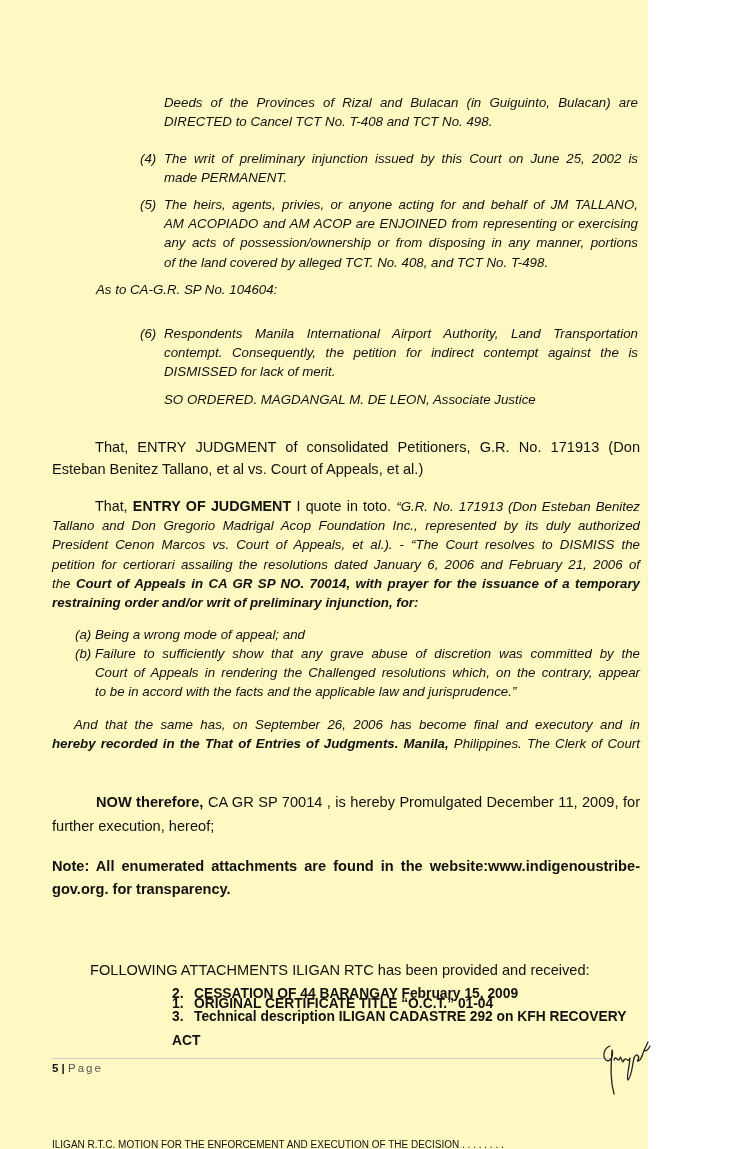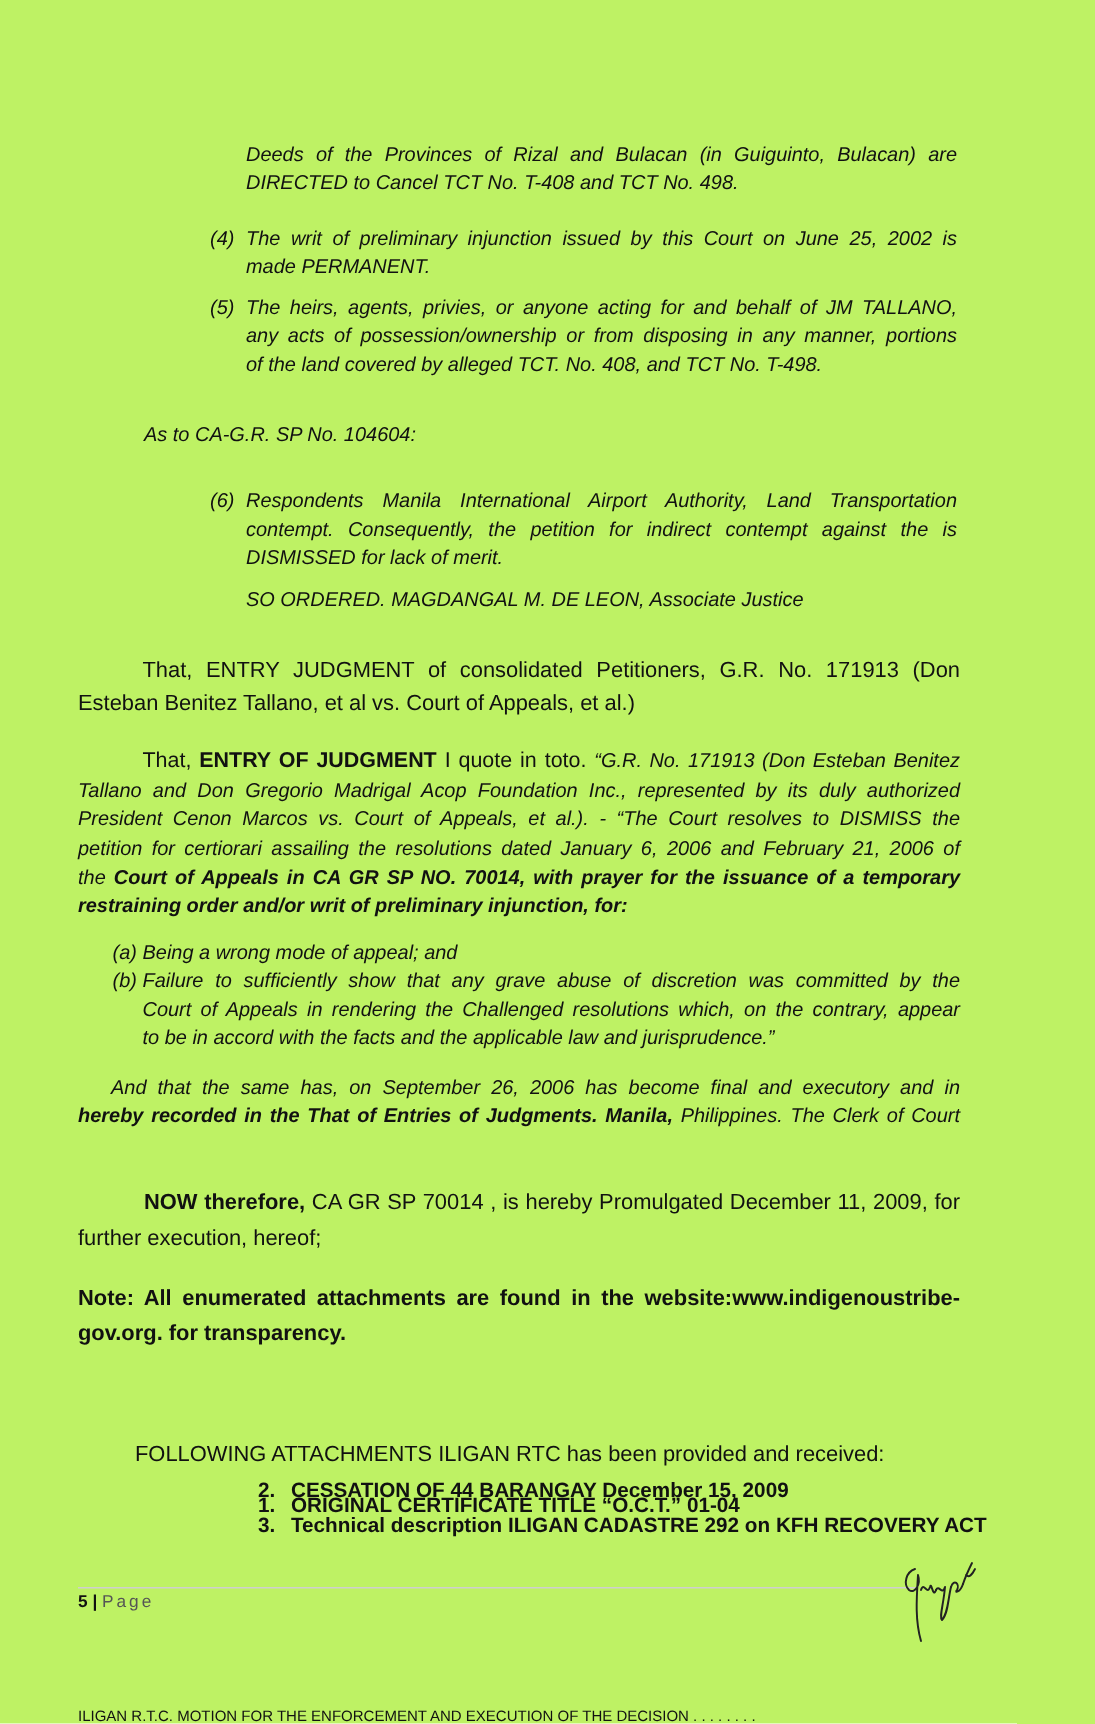--- a/index.html
+++ b/index.html
@@ -1,18 +1,18 @@
 <!DOCTYPE html>
 <html><head>
 <meta charset="utf-8">
 <style>
   html, body { margin: 0; padding: 0; background: #ffffff; }
   body { width: 730px; height: 1149px; position: relative; overflow: hidden;
          font-family: "Liberation Sans", sans-serif; color: #111; }
-  .page { position: absolute; left: 0; top: 0; width: 730px; height: 1149px; background: #bef264; }
+  .page { position: absolute; left: 0; top: 0; width: 648px; height: 1149px; background: #fef9c3; }
   .blk { position: absolute; font-size: 13.3px; line-height: 19.2px; text-align: justify; }
   .it { font-style: italic; }
   .b { font-weight: bold; }
   .lbl { position: absolute; left: 0; }
   .body14 { font-size: 14.6px; line-height: 22px; }
   .justify-last { text-align-last: justify; }
   .attach { position: absolute; left: 172px; font-size: 13.8px; font-weight: bold; line-height: 23.5px; }
   .attach .n { display: inline-block; width: 22px; }
   .footer-rule { position: absolute; left: 52px; top: 1058px; width: 560px; height: 1px; background: #cfcfcf; }
   .footer-page { position: absolute; left: 52px; top: 1062px; font-size: 11.5px; }
@@ -32,20 +32,21 @@
 
   <div class="blk it" style="left:164px; top:149px; width:474px;">
     <span class="lbl" style="left:-24px;">(4)</span>
     <div class="justify-last" style="padding-left:0;">The writ of preliminary injunction issued by this Court on June 25, 2002 is</div>
     <div>made PERMANENT.</div>
   </div>
 
   <div class="blk it" style="left:164px; top:195px; width:474px;">
     <span class="lbl" style="left:-24px;">(5)</span>
     <div class="justify-last">The heirs, agents, privies, or anyone acting for and behalf of JM TALLANO,</div>
+    <div class="justify-last">AM ACOPIADO and AM ACOP are ENJOINED from representing or exercising</div>
     <div class="justify-last">any acts of possession/ownership or  from disposing in any manner, portions</div>
     <div>of the land covered by alleged TCT. No. 408,  and TCT No. T-498.</div>
   </div>
 
   <div class="blk it" style="left:96px; top:280px;">As to CA-G.R. SP No. 104604:</div>
 
   <div class="blk it" style="left:164px; top:324px; width:474px;">
     <span class="lbl" style="left:-24px;">(6)</span>
     <div class="justify-last">Respondents Manila International Airport Authority, Land Transportation</div>
     <div class="justify-last">contempt.  Consequently, the petition for indirect contempt against the is</div>
@@ -95,21 +96,21 @@
     <div class="justify-last">Note:  All enumerated attachments are found in the website:www.indigenoustribe-</div>
     <div>gov.org.  for transparency.</div>
   </div>
 
   <div class="blk body14" style="left:90px; top:959px;">FOLLOWING ATTACHMENTS ILIGAN RTC has been provided and received:</div>
 
   <div class="attach" style="top:992px;">
     <span class="n">1.</span><span>ORIGINAL CERTIFICATE TITLE “O.C.T.” 01-04</span>
   </div>
   <div class="attach" style="top:982px;">
-    <span class="n">2.</span><span>CESSATION OF 44 BARANGAY December 15, 2009</span>
+    <span class="n">2.</span><span>CESSATION OF 44 BARANGAY February 15, 2009</span>
   </div>
   <div class="attach" style="top:1005px;">
     <span class="n">3.</span><span>Technical description ILIGAN CADASTRE 292 on KFH RECOVERY ACT</span>
   </div>
 
   <div class="footer-rule"></div>
   <div class="footer-page">
     <span class="b">5</span><span class="b"> | </span><span class="pg">Page</span>
   </div>
   <div class="footer-title">ILIGAN R.T.C. MOTION FOR THE ENFORCEMENT AND EXECUTION OF THE DECISION . . . . . . . .</div>

